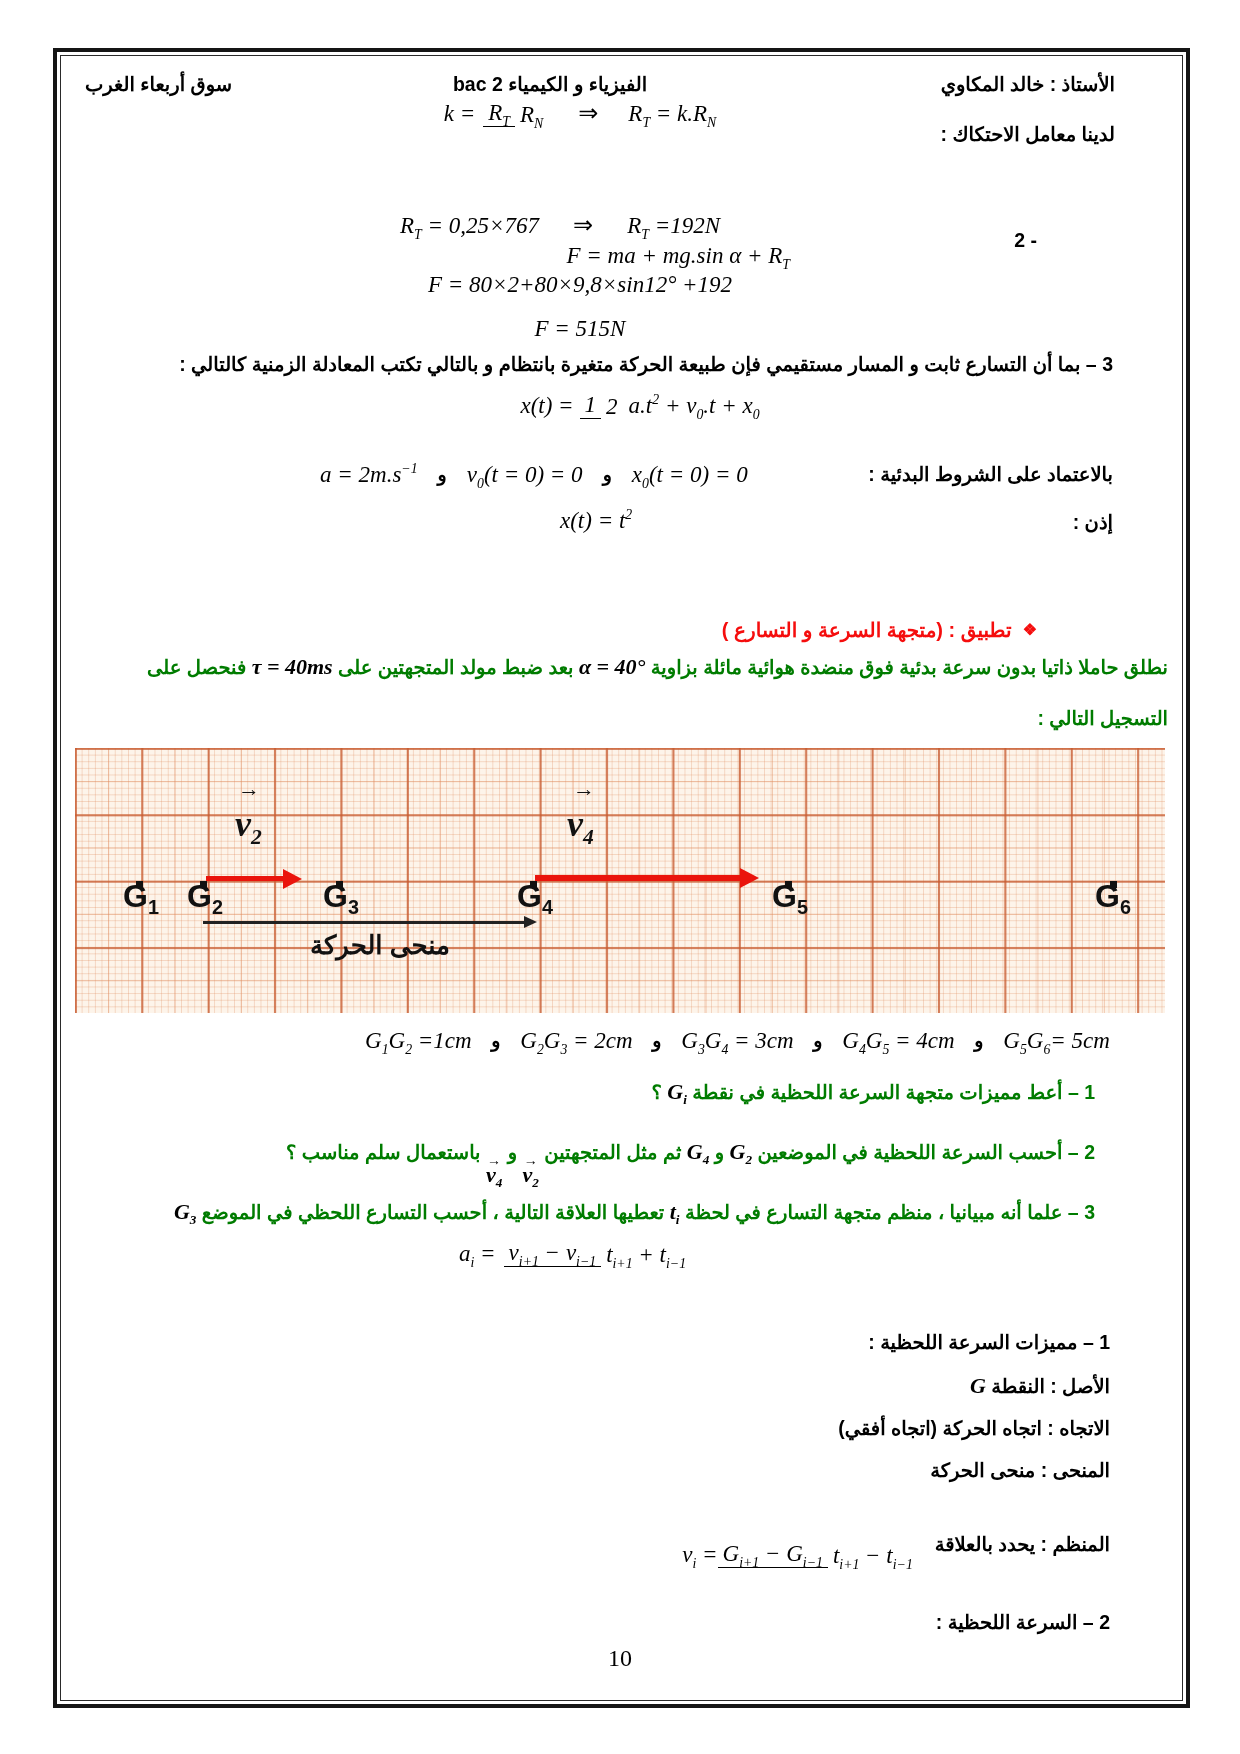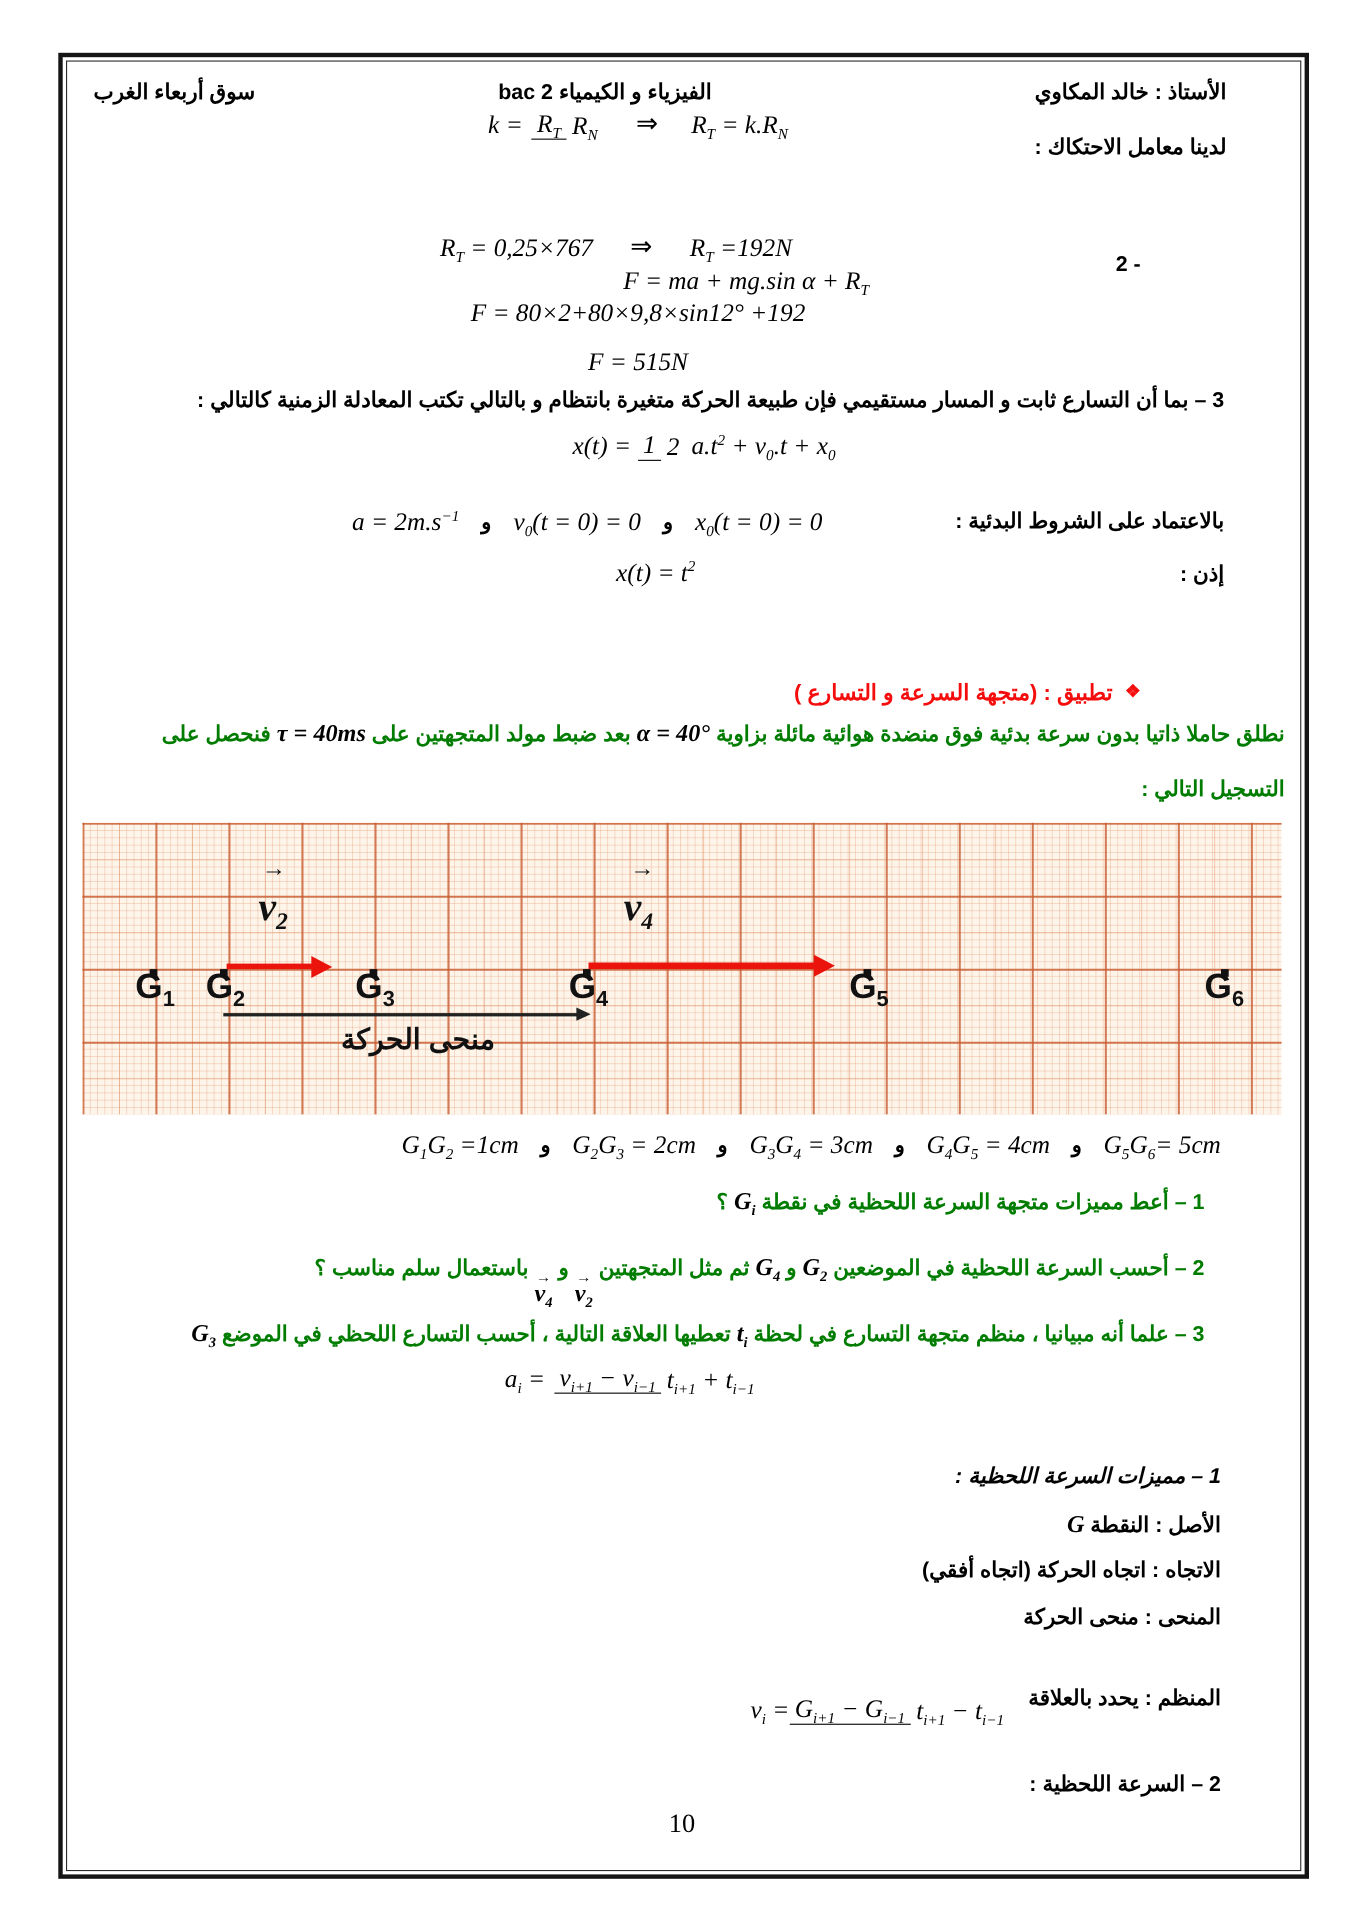--- a/index.html
+++ b/index.html
@@ -200,21 +200,21 @@
 </div>
 
 <div class="line eqrow" style="top:1240px;left:465px;width:220px;gap:8px;">
   <span class="math">a<sub>i</sub> =</span>
   <span class="frac math">
     <span class="num">v<sub>i+1</sub> − v<sub>i−1</sub></span>
     <span class="den">t<sub>i+1</sub> + t<sub>i−1</sub></span>
   </span>
 </div>
 
-<div class="line ar" style="top:1330px;right:130px;font-style:italic;">1 – مميزات السرعة اللحظية :</div>
+<div class="line ar" style="top:1330px;right:130px;">1 – مميزات السرعة اللحظية :</div>
 <div class="line ar" style="top:1374px;right:130px;">
   <span>الأصل : النقطة</span>
   <span class="math math-inline">G</span>
 </div>
 <div class="line ar" style="top:1416px;right:130px;">الاتجاه : اتجاه الحركة (اتجاه أفقي)</div>
 <div class="line ar" style="top:1458px;right:130px;">المنحى : منحى الحركة</div>
 
 <div class="line ar" style="top:1532px;right:130px;">المنظم : يحدد بالعلاقة</div>
 <div class="line eqrow" style="top:1505px;left:700px;width:200px;gap:0;margin-top:36px;">
   <span class="math">v<sub>i</sub> =</span>

